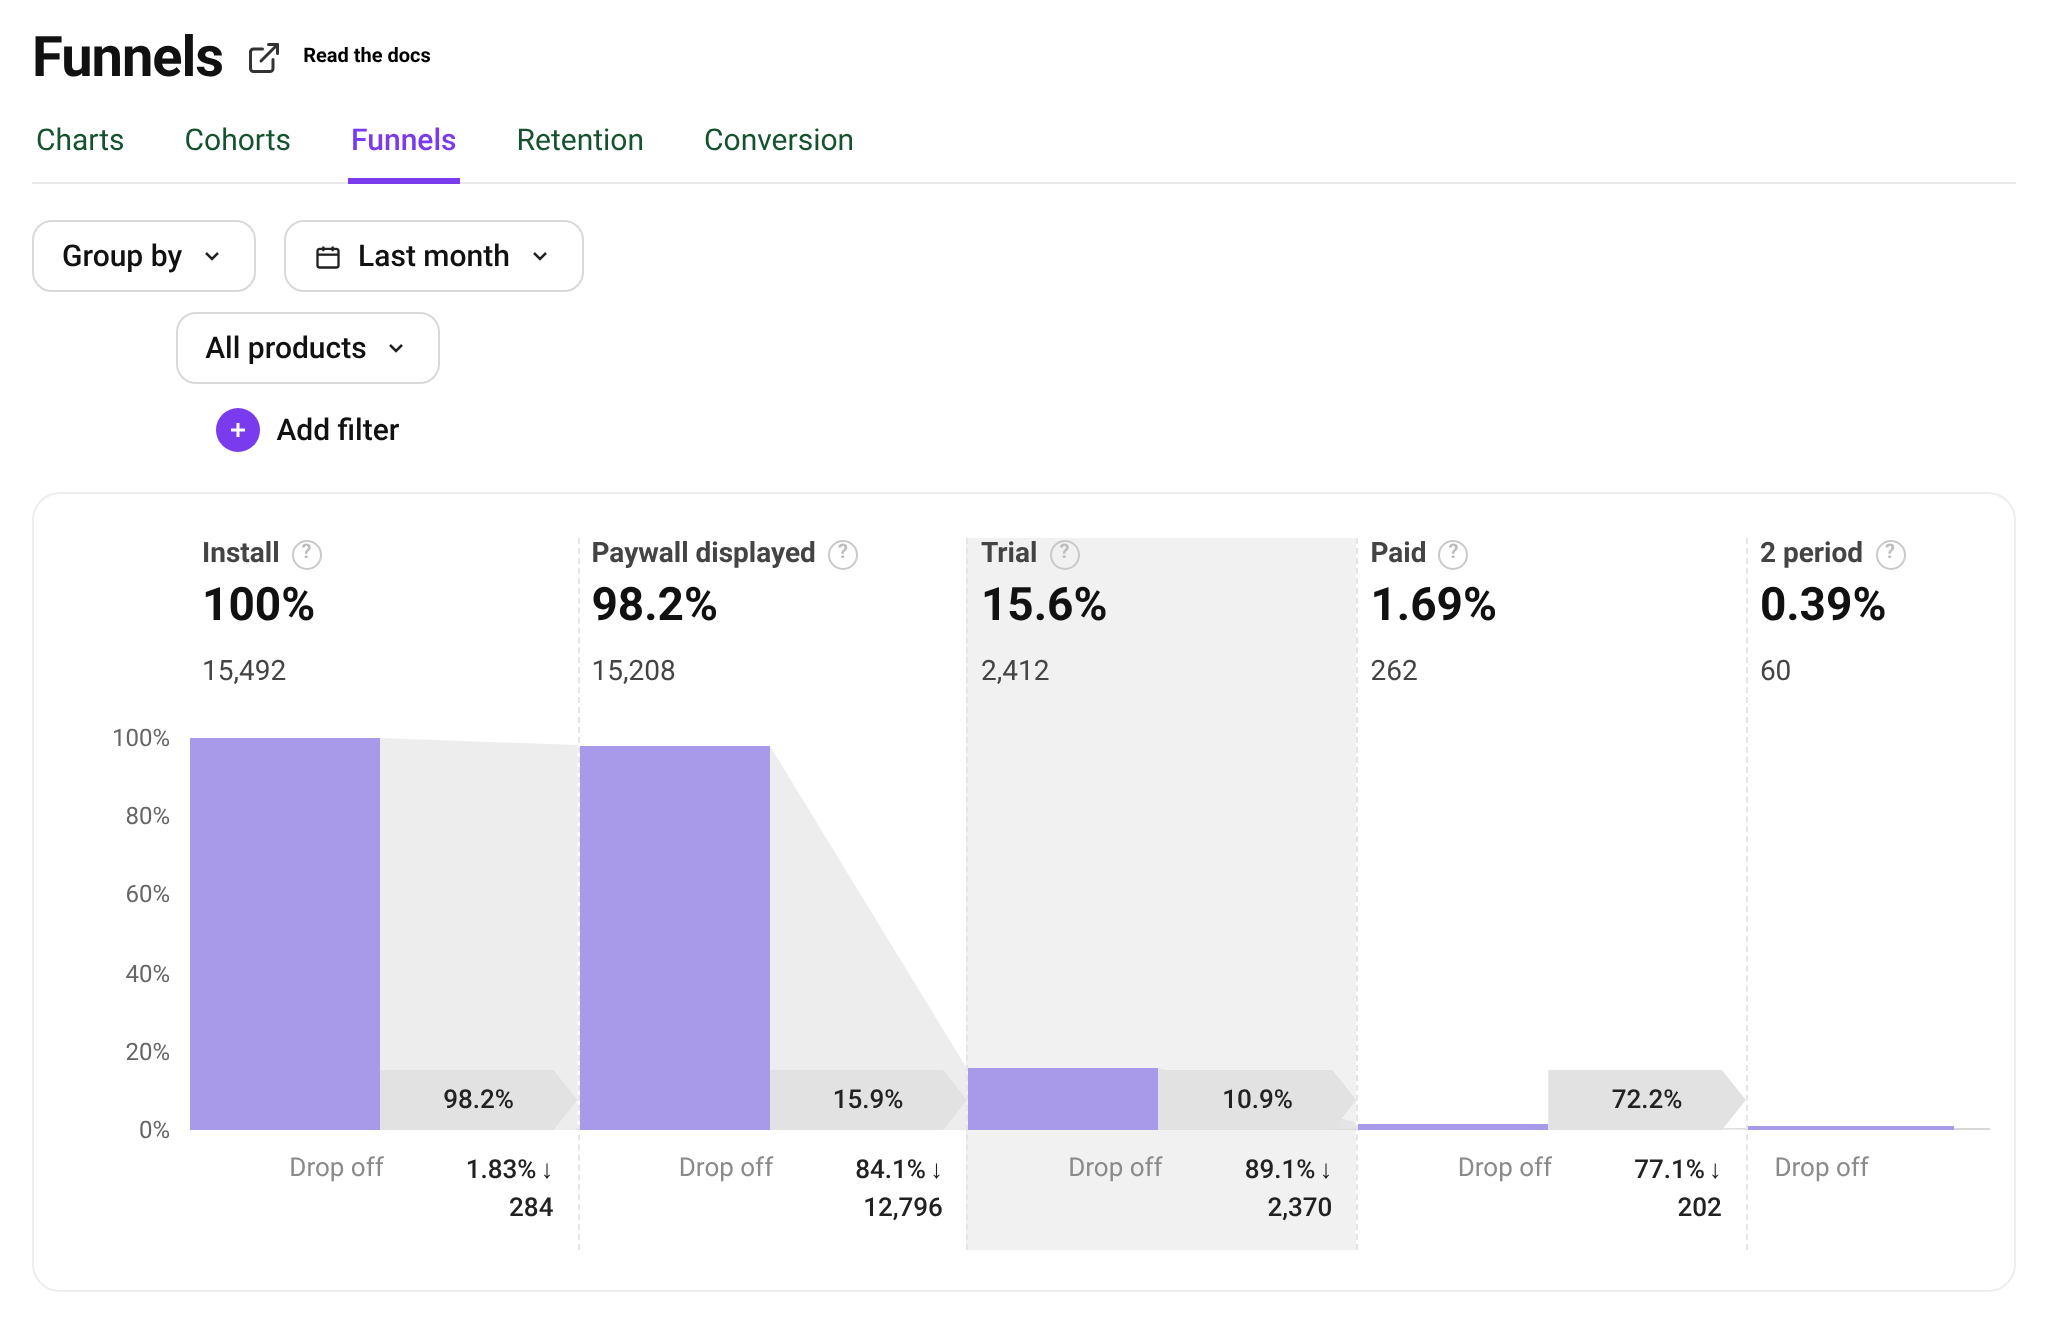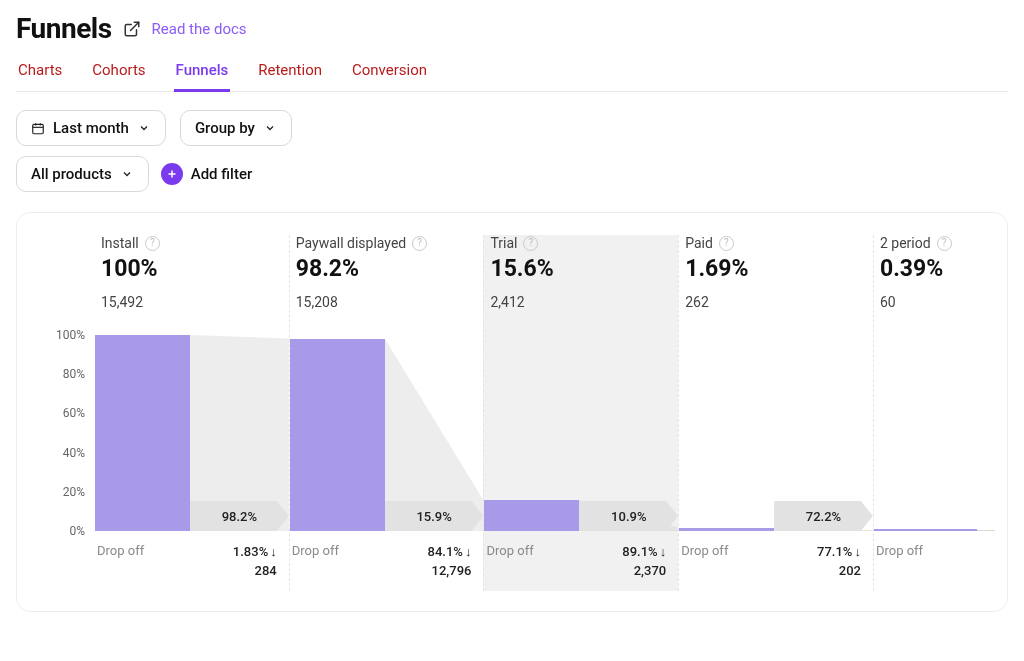--- a/index.html
+++ b/index.html
@@ -9,78 +9,78 @@
     color: #111;
     width: 1024px;
     height: 661px;
     overflow: hidden;
     padding: 12px 16px 0 16px;
   }
   
   .header { display:flex; align-items:center; gap:10px; margin-bottom:16px; }
   .header h1 { font-size:28px; font-weight:700; letter-spacing:-.5px; }
   .ext-icon { width:20px; height:20px; display:inline-flex; align-items:center; justify-content:center; color:#555;}
-  .docs-link { font-size:15px; font-weight:400; color:#8b5cf6; }
+  .docs-link { font-size:10px; font-weight:700; color:#000000; }
 
   
   .tabs { display:flex; gap:26px; border-bottom:1px solid #e8e8e8; margin-bottom:18px; }
-  .tab { padding:0 2px 12px 2px; font-size:15px; color:#b91c1c; cursor:pointer; }
+  .tab { padding:0 2px 12px 2px; font-size:15px; color:#14532d; cursor:pointer; }
   .tab.active { color:#7a3aed; border-bottom:3px solid #7a3aed; font-weight:500; margin-bottom:-1px; padding-bottom:10px;}
 
   
   .toolbar { display:flex; align-items:flex-start; gap:14px; margin-bottom:12px; }
   .pill {
     display:inline-flex; align-items:center; gap:8px;
     padding:8px 14px; border:1px solid #d9d9d9; border-radius:10px;
     background:#fff; cursor:pointer; font-size:15px; font-weight:500;
   }
   .pill .cal-icon, .pill .chev { width:14px; height:14px; display:inline-flex; align-items:center; justify-content:center;}
   .chev svg { stroke:#222; }
-  .row2 { display:flex; align-items:center; gap:12px; margin-top:10px;}
+  .row2 { display:flex; align-items:center; gap:12px; margin-top:10px;flex-direction:column;}
   .spacer { flex:1; }
   .plus-btn { width:22px; height:22px; background:#7a3aed; border-radius:50%; display:inline-flex; align-items:center; justify-content:center; color:#fff; }
   .add-filter { display:inline-flex; align-items:center; gap:8px; font-size:15px; font-weight:500; cursor:pointer;}
   .dl-icon { width:20px; height:20px; display:inline-flex; align-items:center; justify-content:center; cursor:pointer;}
 
   
   .card { border:1px solid #ededed; border-radius:14px; padding:22px 12px 20px 12px; margin-top:20px; position:relative; height:400px;}
   .funnel { display:flex; position:relative; height:100%; }
 
   
   .yaxis { width:66px; height:100%; position:relative; padding-top:100px; font-size:12px; color:#666; }
   .yaxis .tick { position:absolute; right:10px; transform:translateY(50%); }
 
   
   .chartwrap { flex:1; position:relative; }
   .steps { display:flex; position:absolute; inset:0; }
   .step { flex:1; position:relative; border-left:1px dashed #e5e5e5; min-width:0; padding:0 6px; }
   .step:first-child { border-left:none; }
   .step.highlight { background:#f1f1f1;}
   .step-head { padding-top:0; }
-  .step-label { display:flex; align-items:center; gap:6px; font-size:14px; color:#444; font-weight:400; white-space:nowrap; overflow:hidden; text-overflow:ellipsis;}
+  .step-label { display:flex; align-items:center; gap:6px; font-size:14px; color:#444; font-weight:700; white-space:nowrap; overflow:hidden; text-overflow:ellipsis;}
   .q-icon { width:15px; height:15px; border:1.4px solid #c9c9c9; border-radius:50%; font-size:10px; color:#bdbdbd; display:inline-flex; align-items:center; justify-content:center; line-height:1;}
   .step-pct { font-size:23px; font-weight:700; margin-top:4px; }
   .step-count { font-size:14px; color:#444; margin-top:12px; }
 
   
   .plot { position:absolute; left:0; right:0; top:100px; bottom:60px; }
   .baseline { position:absolute; left:0; right:0; bottom:0; border-top:1px solid #d8d8d8; }
   .barseg { position:absolute; bottom:0; width:49%; background:#a89ae8; }
   .arrow-tag {
     position:absolute; bottom:0; left:49%; width:51%; height:30px;
     display:flex; align-items:center; justify-content:center;
     background:#e2e2e2; font-size:13px; font-weight:500; color:#222;
     clip-path: polygon(0 0, calc(100% - 12px) 0, 100% 50%, calc(100% - 12px) 100%, 0 100%);
     z-index:3;
   }
   .slope { position:absolute; left:49%; width:51%; bottom:0; z-index:1;}
 
   
   .footrow { position:absolute; left:0; right:0; bottom:0; height:54px; display:flex; align-items:flex-start; font-size:13px; }
-  .footl { flex:0 0 50%; color:#8a8a8a; padding-top:6px; padding-left:2px;}
+  .footl { flex:0 0 50%; color:#8a8a8a; padding-top:6px; padding-left:2px;text-align:right;}
   .footr { flex:0 0 50%; text-align:right; padding-right:12px; padding-top:6px; line-height:1.45;}
   .footr .v1 { white-space:nowrap; color:#222; font-weight:500;}
   .footr .v2 { color:#222; font-weight:500;}
   .down-arrow { display:inline-block; margin-left:2px;}
 </style>
 </head>
 <body>
 
 <div class="header">
   <h1>Funnels</h1>
@@ -99,37 +99,37 @@
   <div class="tab">Cohorts</div>
   <div class="tab active">Funnels</div>
   <div class="tab">Retention</div>
   <div class="tab">Conversion</div>
 </div>
 
 <div class="toolbar">
   <div>
     <div style="display:flex; gap:14px;">
       <div class="pill">
+        <span>Group by</span>
+        <span class="chev">
+          <svg width="12" height="12" viewBox="0 0 24 24" fill="none" stroke-width="2.5">
+              <polyline points="6 9 12 15 18 9"></polyline>
+            </svg>
+        </span>
+      </div>
+      <div class="pill">
         <span class="cal-icon">
           <svg width="15" height="15" viewBox="0 0 24 24" fill="none" stroke="#222" stroke-width="2">
               <rect x="3" y="5" width="18" height="16" rx="2"></rect>
               <line x1="3" y1="10" x2="21" y2="10"></line>
               <line x1="8" y1="3" x2="8" y2="7"></line>
               <line x1="16" y1="3" x2="16" y2="7"></line>
             </svg>
         </span>
         <span>Last month</span>
-        <span class="chev">
-          <svg width="12" height="12" viewBox="0 0 24 24" fill="none" stroke-width="2.5">
-              <polyline points="6 9 12 15 18 9"></polyline>
-            </svg>
-        </span>
-      </div>
-      <div class="pill">
-        <span>Group by</span>
         <span class="chev">
           <svg width="12" height="12" viewBox="0 0 24 24" fill="none" stroke-width="2.5">
               <polyline points="6 9 12 15 18 9"></polyline>
             </svg>
         </span>
       </div>
     </div>
     <div class="row2">
       <div class="pill">
         <span>All products</span>

